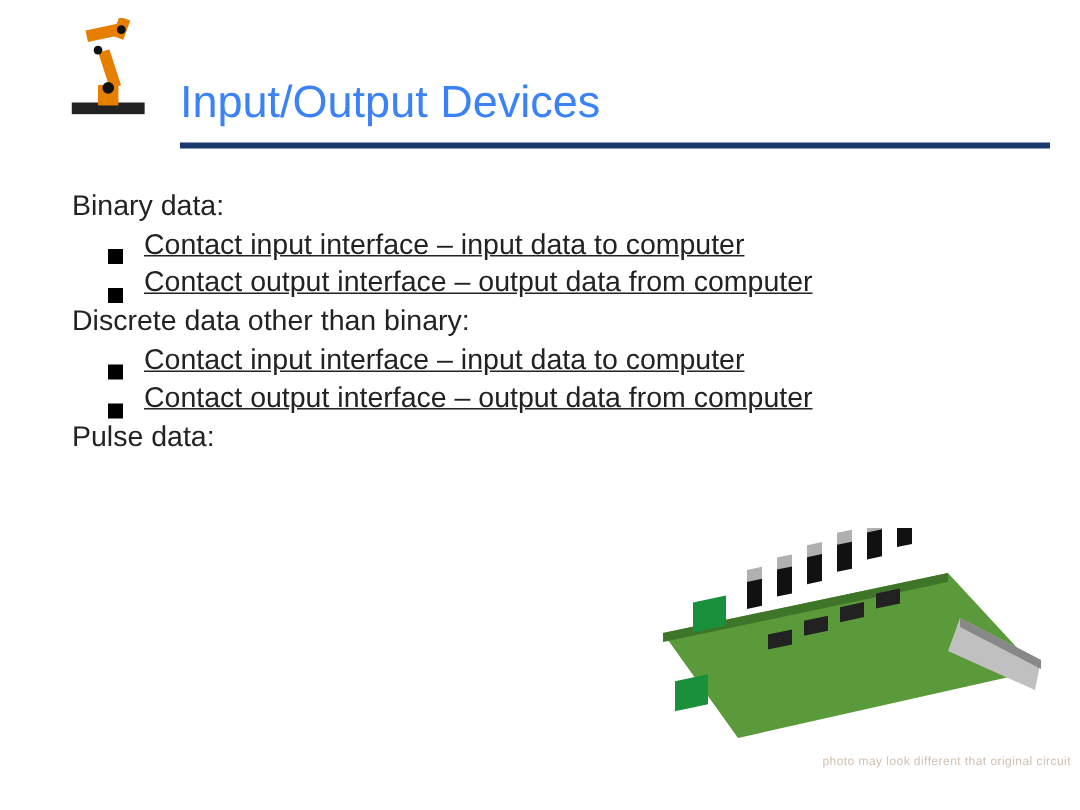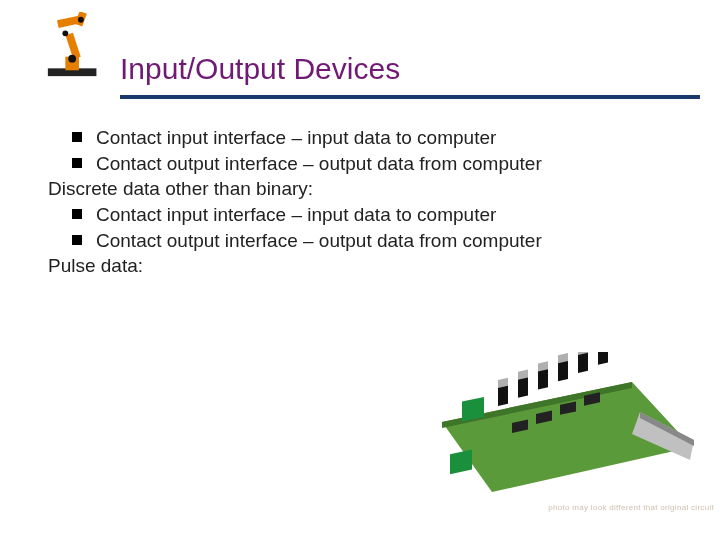--- a/index.html
+++ b/index.html
@@ -1,23 +1,23 @@
 <!DOCTYPE html>
 <html><head>
 <meta charset="utf-8">
 <style>
   * { margin: 0; padding: 0; box-sizing: border-box; }
   html, body { width: 720px; height: 540px; background: #fff; font-family: Arial, Helvetica, sans-serif; overflow: hidden; }
   .slide { position: relative; width: 720px; height: 540px; }
   .logo { position: absolute; left: 38px; top: 12px; width: 78px; height: 68px; }
-  .title { position: absolute; left: 120px; top: 52px; font-size: 30px; color: #701a75; font-weight: 400; }
+  .title { position: absolute; left: 120px; top: 52px; font-size: 30px; color: #3b82f6; font-weight: 400; }
   .rule { position: absolute; left: 120px; top: 95px; width: 580px; height: 0; border-top: 4px solid #1a3a6e; }
   .content { position: absolute; left: 48px; top: 125px; width: 630px; font-size: 19px; color: #222; line-height: 1.35; }
   .section-label { margin-top: 0; }
-  .bullet-row { display: flex; align-items: flex-start; margin-left: 24px; }
+  .bullet-row { display: flex; align-items: flex-end; margin-left: 24px; text-decoration: underline; }
   .bullet { width: 10px; height: 10px; background: #000; margin-top: 7px; margin-right: 14px; flex-shrink: 0; }
   .circuit { position: absolute; right: 8px; bottom: 28px; width: 280px; height: 160px; }
   .footnote { position: absolute; right: 6px; bottom: 28px; font-size: 8px; color: #d0c0b0; letter-spacing: 0.3px; }
 </style>
 </head>
 <body>
 
 <div class="slide">
 
   <svg class="logo" viewBox="0 0 80 70">
@@ -28,20 +28,21 @@
     <rect x="40" y="0" width="8" height="14" fill="#e67e00" transform="rotate(20 44 7)"></rect>
     <circle cx="35" cy="48" r="4" fill="#111"></circle>
     <circle cx="28" cy="22" r="3" fill="#111"></circle>
     <circle cx="44" cy="8" r="3" fill="#111"></circle>
   </svg>
 
   <h1 class="title">Input/Output Devices</h1>
   <div class="rule"></div>
 
   <div class="content">
+    <div class="section-label">Binary data:</div>
     <div class="bullet-row">
         <div class="bullet"></div>
         <span>Contact input interface – input data to computer</span>
       </div>
     <div class="bullet-row">
         <div class="bullet"></div>
         <span>Contact output interface – output data from computer</span>
       </div>
 
     <div class="section-label">Discrete data other than binary:</div>

